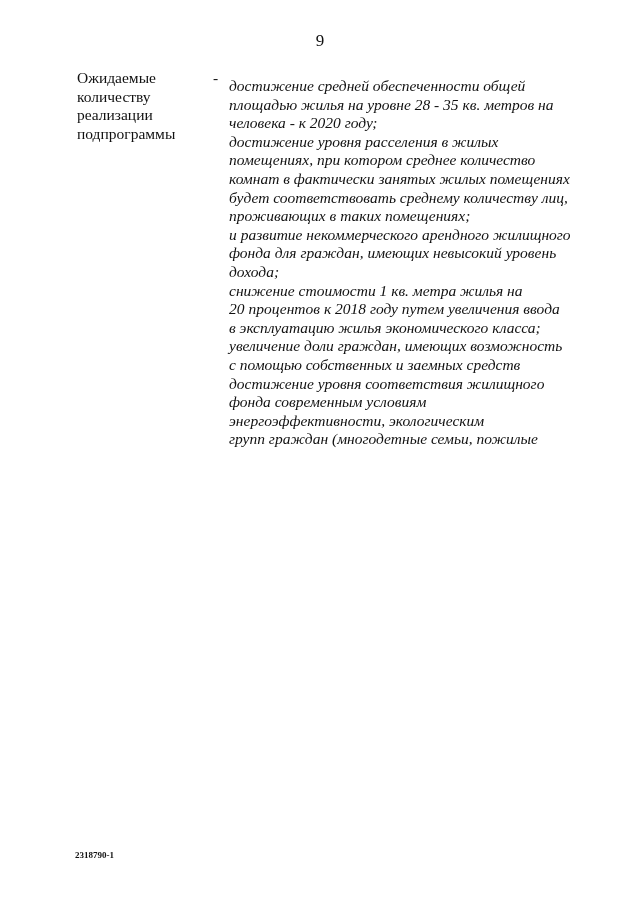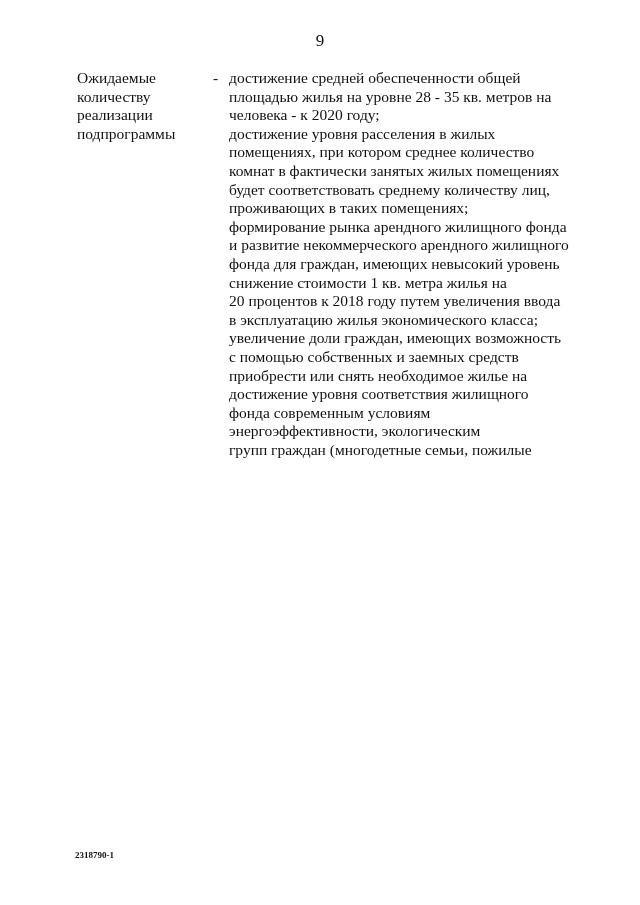--- a/index.html
+++ b/index.html
@@ -3,21 +3,21 @@
 <meta charset="utf-8">
 <style>
   html, body { margin: 0; padding: 0; background: #ffffff; }
   body { width: 640px; height: 905px; position: relative; overflow: hidden;
          font-family: "Liberation Serif", "DejaVu Serif", serif; color: #111; }
   .page-number { position: absolute; top: 31px; left: 0; width: 640px; text-align: center;
                  font-size: 17px; }
   .row { position: absolute; top: 69px; left: 77px; width: 500px; }
   .label-col { position: absolute; left: 0; top: 0; width: 130px; font-size: 15.5px; line-height: 18.6px; }
   .dash { position: absolute; left: 136px; top: 0; font-size: 15.5px; line-height: 18.6px; }
-  .content-col { position: absolute; left: 152px; top: 0; width: 345px; font-size: 15.5px; line-height: 18.6px; }
+  .content-col { position: absolute; left: 152px; top: 8px; width: 345px; font-size: 15.5px; line-height: 18.6px; font-style: italic; }
   .line { display: block; white-space: nowrap; }
   .doc-code { position: absolute; left: 75px; top: 850px; font-size: 9px; font-weight: bold; }
 </style>
 </head>
 <body>
 
 <div class="page-number">9</div>
 
 <div class="row">
   <div class="label-col">
@@ -29,29 +29,28 @@
   <div class="dash">-</div>
   <div class="content-col">
     <span class="line">достижение средней обеспеченности общей</span>
     <span class="line">площадью жилья на уровне 28 - 35 кв. метров на</span>
     <span class="line">человека - к 2020 году;</span>
     <span class="line">достижение уровня расселения в жилых</span>
     <span class="line">помещениях, при котором среднее количество</span>
     <span class="line">комнат в фактически занятых жилых помещениях</span>
     <span class="line">будет соответствовать среднему количеству лиц,</span>
     <span class="line">проживающих в таких помещениях;</span>
-    <span class="line">формирование рынка арендного жилищного фонда</span>
     <span class="line">и развитие некоммерческого арендного жилищного</span>
     <span class="line">фонда для граждан, имеющих невысокий уровень</span>
+    <span class="line">дохода;</span>
     <span class="line">снижение стоимости 1 кв. метра жилья на</span>
     <span class="line">20 процентов к 2018 году путем увеличения ввода</span>
     <span class="line">в эксплуатацию жилья экономического класса;</span>
     <span class="line">увеличение доли граждан, имеющих возможность</span>
     <span class="line">с помощью собственных и заемных средств</span>
-    <span class="line">приобрести или снять необходимое жилье на</span>
     <span class="line">достижение уровня соответствия жилищного</span>
     <span class="line">фонда современным условиям</span>
     <span class="line">энергоэффективности, экологическим</span>
     <span class="line">групп граждан (многодетные семьи, пожилые</span>
   </div>
 </div>
 
 <div class="doc-code">2318790-1</div>
 
 </body></html>

